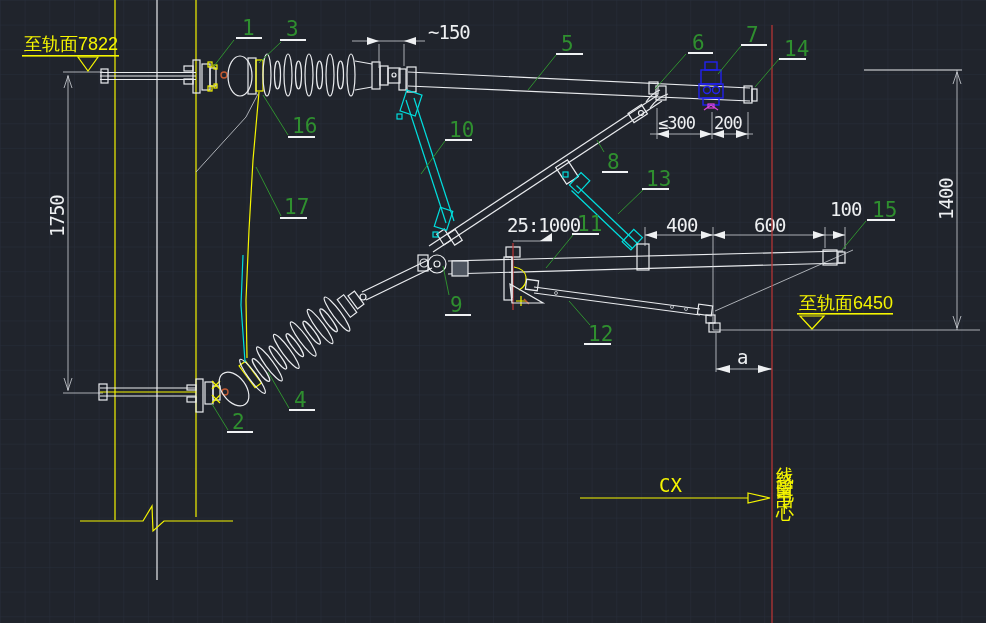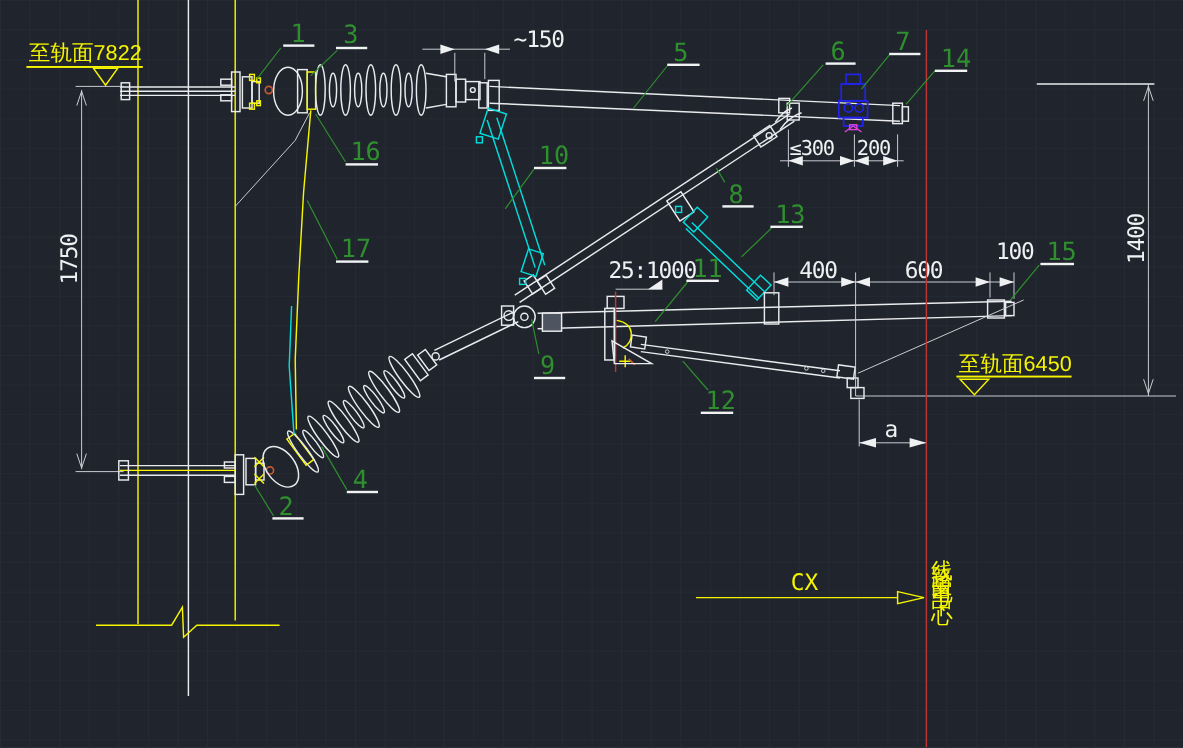--- a/index.html
+++ b/index.html
@@ -1,16 +1,16 @@
 <!DOCTYPE html>
 <html><head>
 <meta charset="utf-8">
 <style>
   html,body{margin:0;padding:0;background:#14171d;}
-  #canvas{position:relative;width:986px;height:623px;background:#737373;overflow:hidden;
+  #canvas{position:relative;width:986px;height:623px;background:#a21caf;overflow:hidden;
           font-family:"DejaVu Sans Mono",monospace;}
   svg{position:absolute;left:0;top:0;}
   .cad-dim{font-family:"DejaVu Sans Mono",monospace;font-size:19px;fill:#eef0f2;letter-spacing:-1px;}
   .cad-dim-sm{font-family:"DejaVu Sans Mono",monospace;font-size:17px;fill:#eef0f2;letter-spacing:-1px;}
   .part-label{font-family:"DejaVu Sans Mono",monospace;font-size:21px;fill:#2f8f2f;}
   .cjk{font-family:"Liberation Sans",sans-serif;font-size:18px;fill:#f5f500;}
   .w{stroke:#e9ebee;fill:none;stroke-width:1.2;}
   .wt{stroke:#cfd3d8;fill:none;stroke-width:0.8;}
   .y{stroke:#f5f500;fill:none;stroke-width:1.2;}
   .c{stroke:#00dede;fill:none;stroke-width:1.2;}

